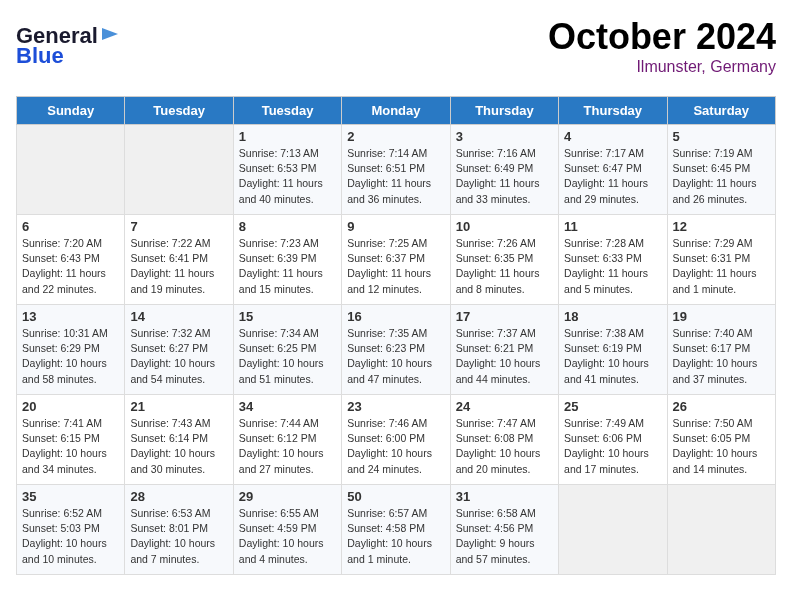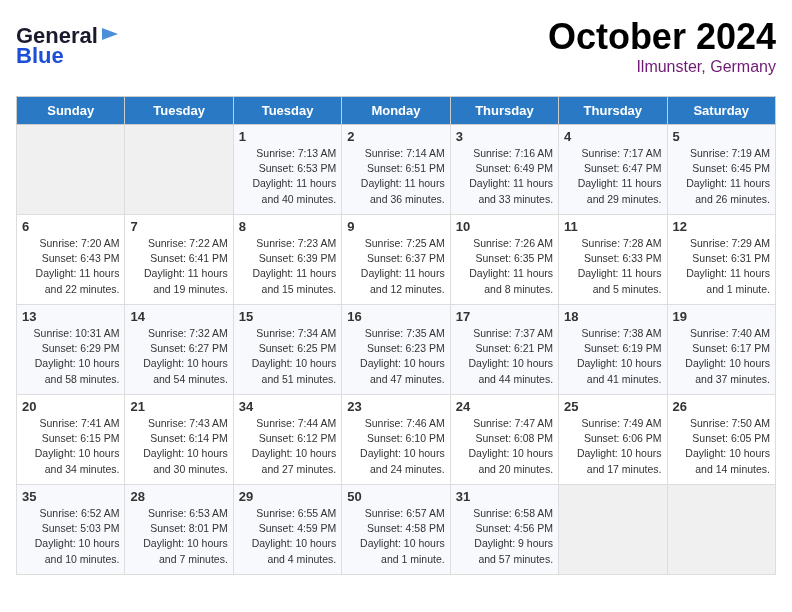--- a/index.html
+++ b/index.html
@@ -66,21 +66,20 @@
     .day-num {
       font-size: 13px;
       font-weight: bold;
       display: block;
       margin-bottom: 2px;
     }
     .day-detail {
       font-size: 10.5px;
       line-height: 1.45;
       color: #333;
-      text-align: right;
     }
     .empty { background: #f0f0f0 !important; }
   </style>
 </head>
 <body>
 
 <div class="header">
   <div class="logo">
     <div class="logo-icon-row">
       <span style="font-size:22px;font-weight:bold;color:#1a1a2e;">General</span>
@@ -246,21 +245,21 @@
         </td>
         <td>
           <span class="day-num">34</span>
           <div class="day-detail">Sunrise: 7:44 AM
 Sunset: 6:12 PM
 Daylight: 10 hours and 27 minutes.</div>
         </td>
         <td>
           <span class="day-num">23</span>
           <div class="day-detail">Sunrise: 7:46 AM
-Sunset: 6:10 PM
+Sunset: 6:00 PM
 Daylight: 10 hours and 24 minutes.</div>
         </td>
         <td>
           <span class="day-num">24</span>
           <div class="day-detail">Sunrise: 7:47 AM
 Sunset: 6:08 PM
 Daylight: 10 hours and 20 minutes.</div>
         </td>
         <td>
           <span class="day-num">25</span>

